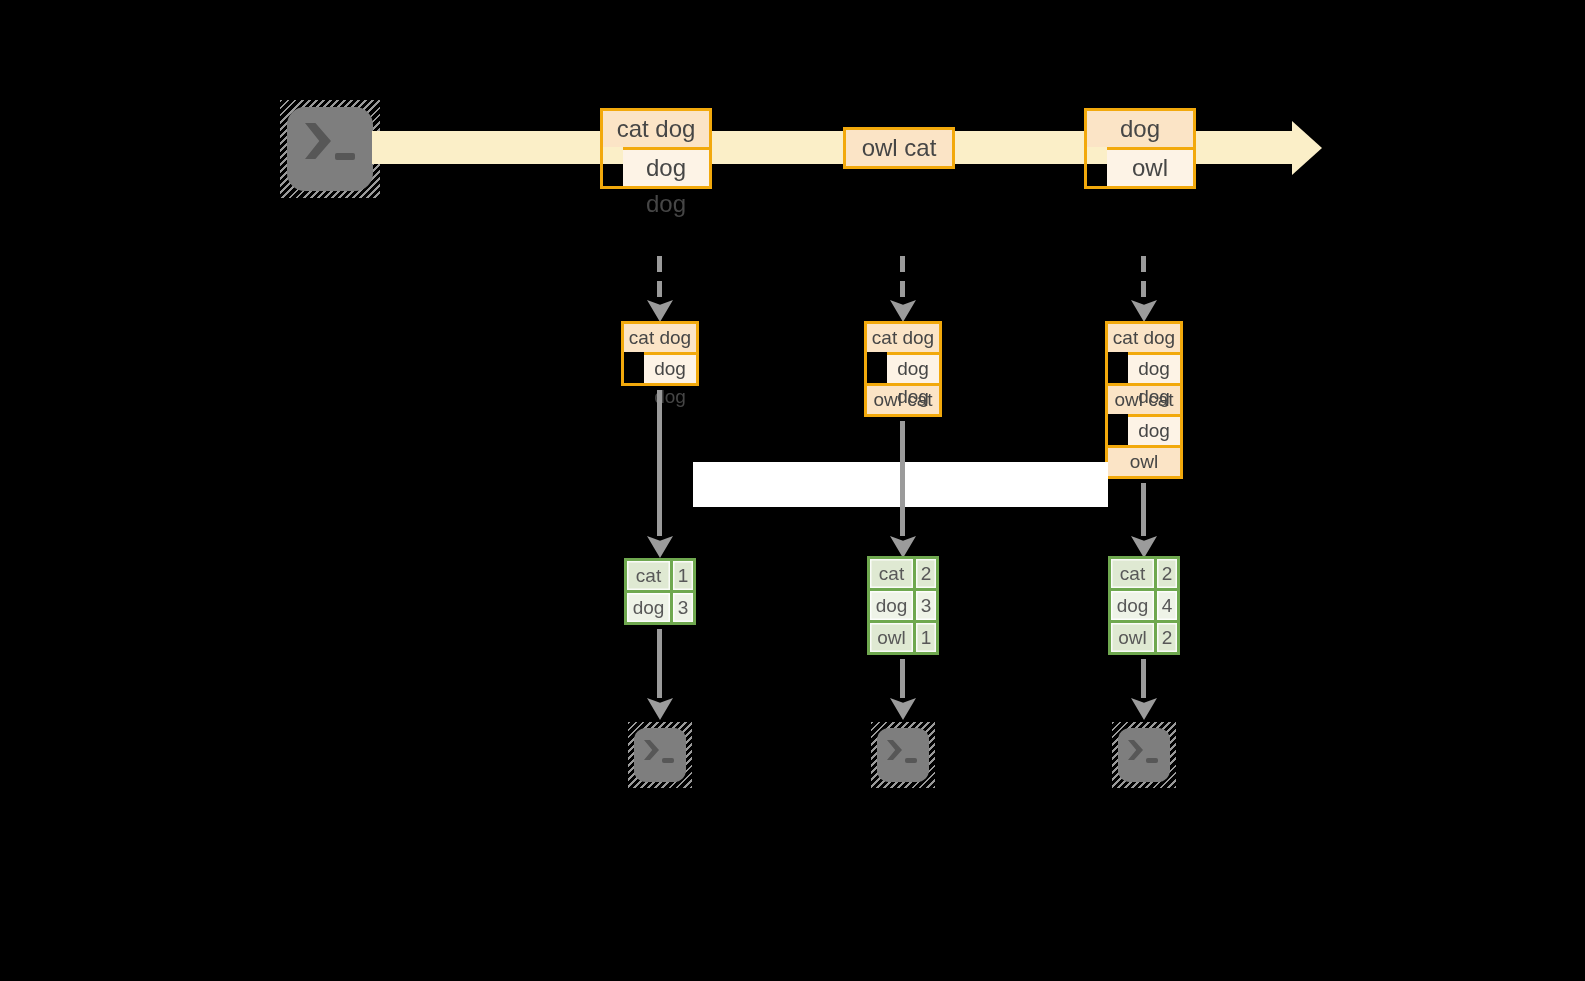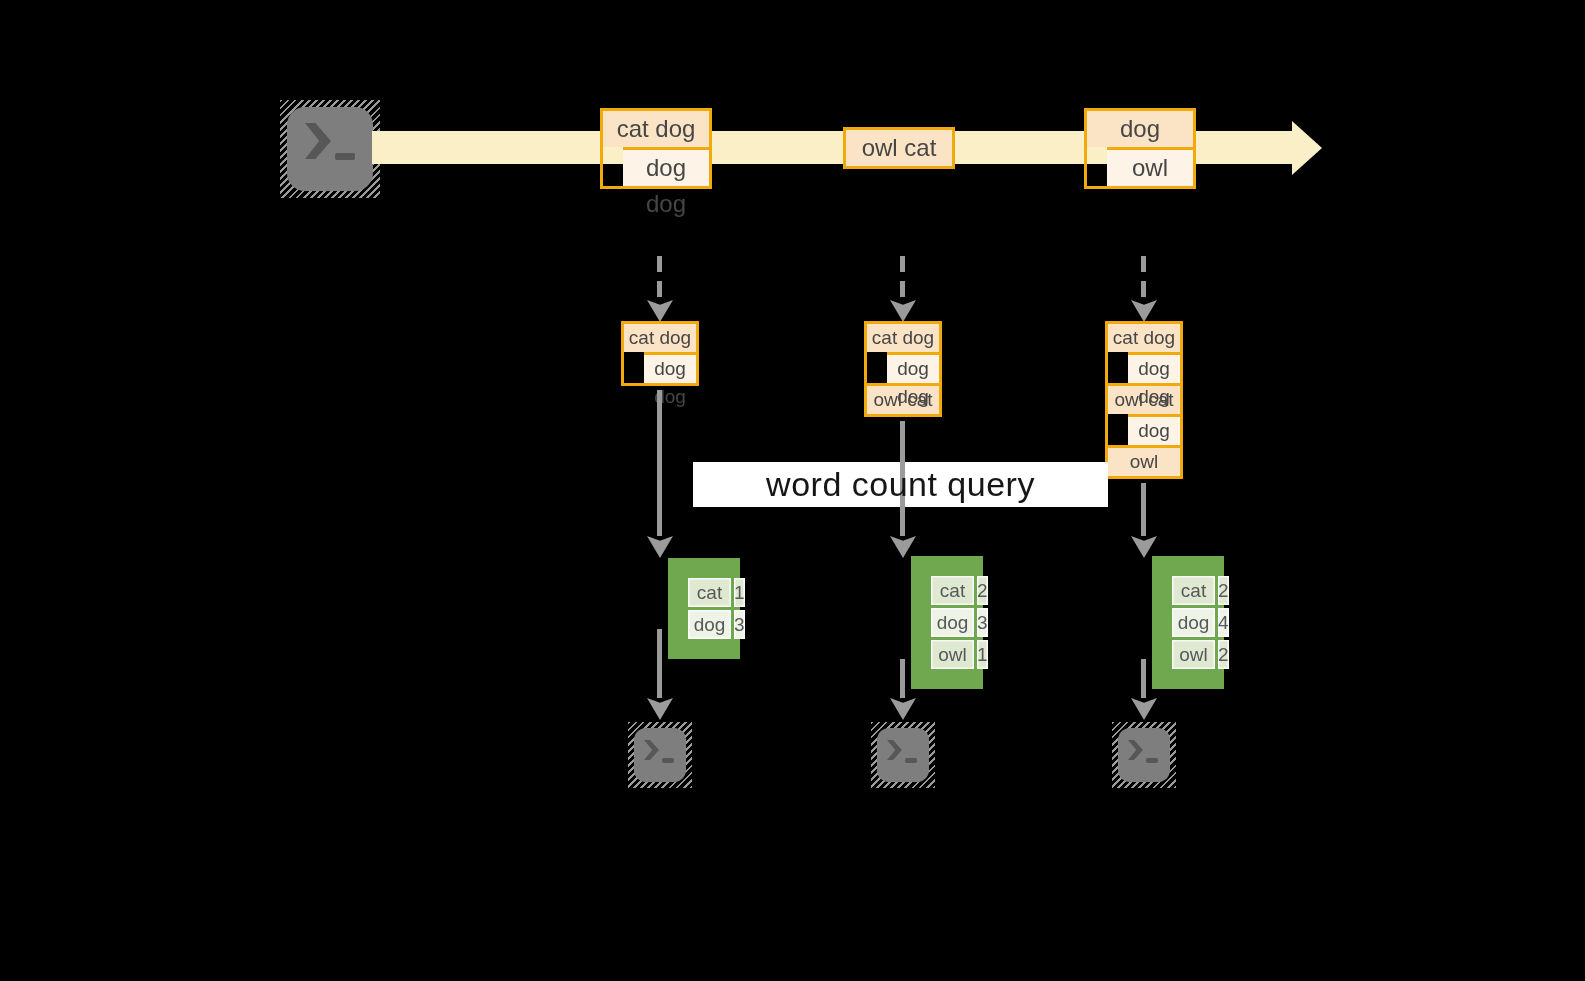--- a/index.html
+++ b/index.html
@@ -43,22 +43,22 @@
   .solid-line{position:absolute;width:5px;background:#9b9b9b;}
   .head-down{position:absolute;width:26px;height:22px;background:#9b9b9b;
              clip-path:polygon(0 0,50% 22%,100% 0,50% 100%);}
 
   
   .wcq-bg{position:absolute;left:693px;top:462px;width:415px;height:45px;background:#fff;}
   .wcq-text{position:absolute;left:693px;top:462px;width:415px;height:45px;line-height:45px;
             text-align:center;font-size:34px;font-weight:300;color:#161616;letter-spacing:.5px;}
 
   
-  .ctable{position:absolute;width:72px;background:#6fa84f;padding:20px;box-sizing:border-box;
-          display:grid;grid-template-columns:43px 1fr;gap:3px;margin-left:44px;}
+  .ctable{position:absolute;width:72px;background:#6fa84f;padding:3px;box-sizing:border-box;
+          display:grid;grid-template-columns:43px 1fr;gap:3px;}
   .ccell{height:29px;line-height:29px;text-align:center;font-size:19px;color:#585858;
          box-shadow:inset 0 0 0 1.5px rgba(255,255,255,.85);}
   .cA{background:#dfe9d2;}
   .cB{background:#eef3e7;}
 </style>
 </head>
 <body>
 
 <div class="canvas">
 
@@ -110,21 +110,20 @@
 
   <div class="wcq-bg"></div>
 
   <div class="solid-line" style="left:657px;top:390px;height:146px;"></div>
   <div class="head-down" style="left:647px;top:536px;"></div>
   <div class="solid-line" style="left:900px;top:421px;height:115px;"></div>
   <div class="head-down" style="left:890px;top:536px;"></div>
   <div class="solid-line" style="left:1141px;top:483px;height:53px;"></div>
   <div class="head-down" style="left:1131px;top:536px;"></div>
 
-  <div class="wcq-text">word count query</div>
 
   <div class="ctable" style="left:624px;top:558px;">
     <div class="ccell cA">cat</div>
     <div class="ccell cA">1</div>
     <div class="ccell cB">dog</div>
     <div class="ccell cB">3</div>
   </div>
   <div class="ctable" style="left:867px;top:556px;">
     <div class="ccell cA">cat</div>
     <div class="ccell cA">2</div>

